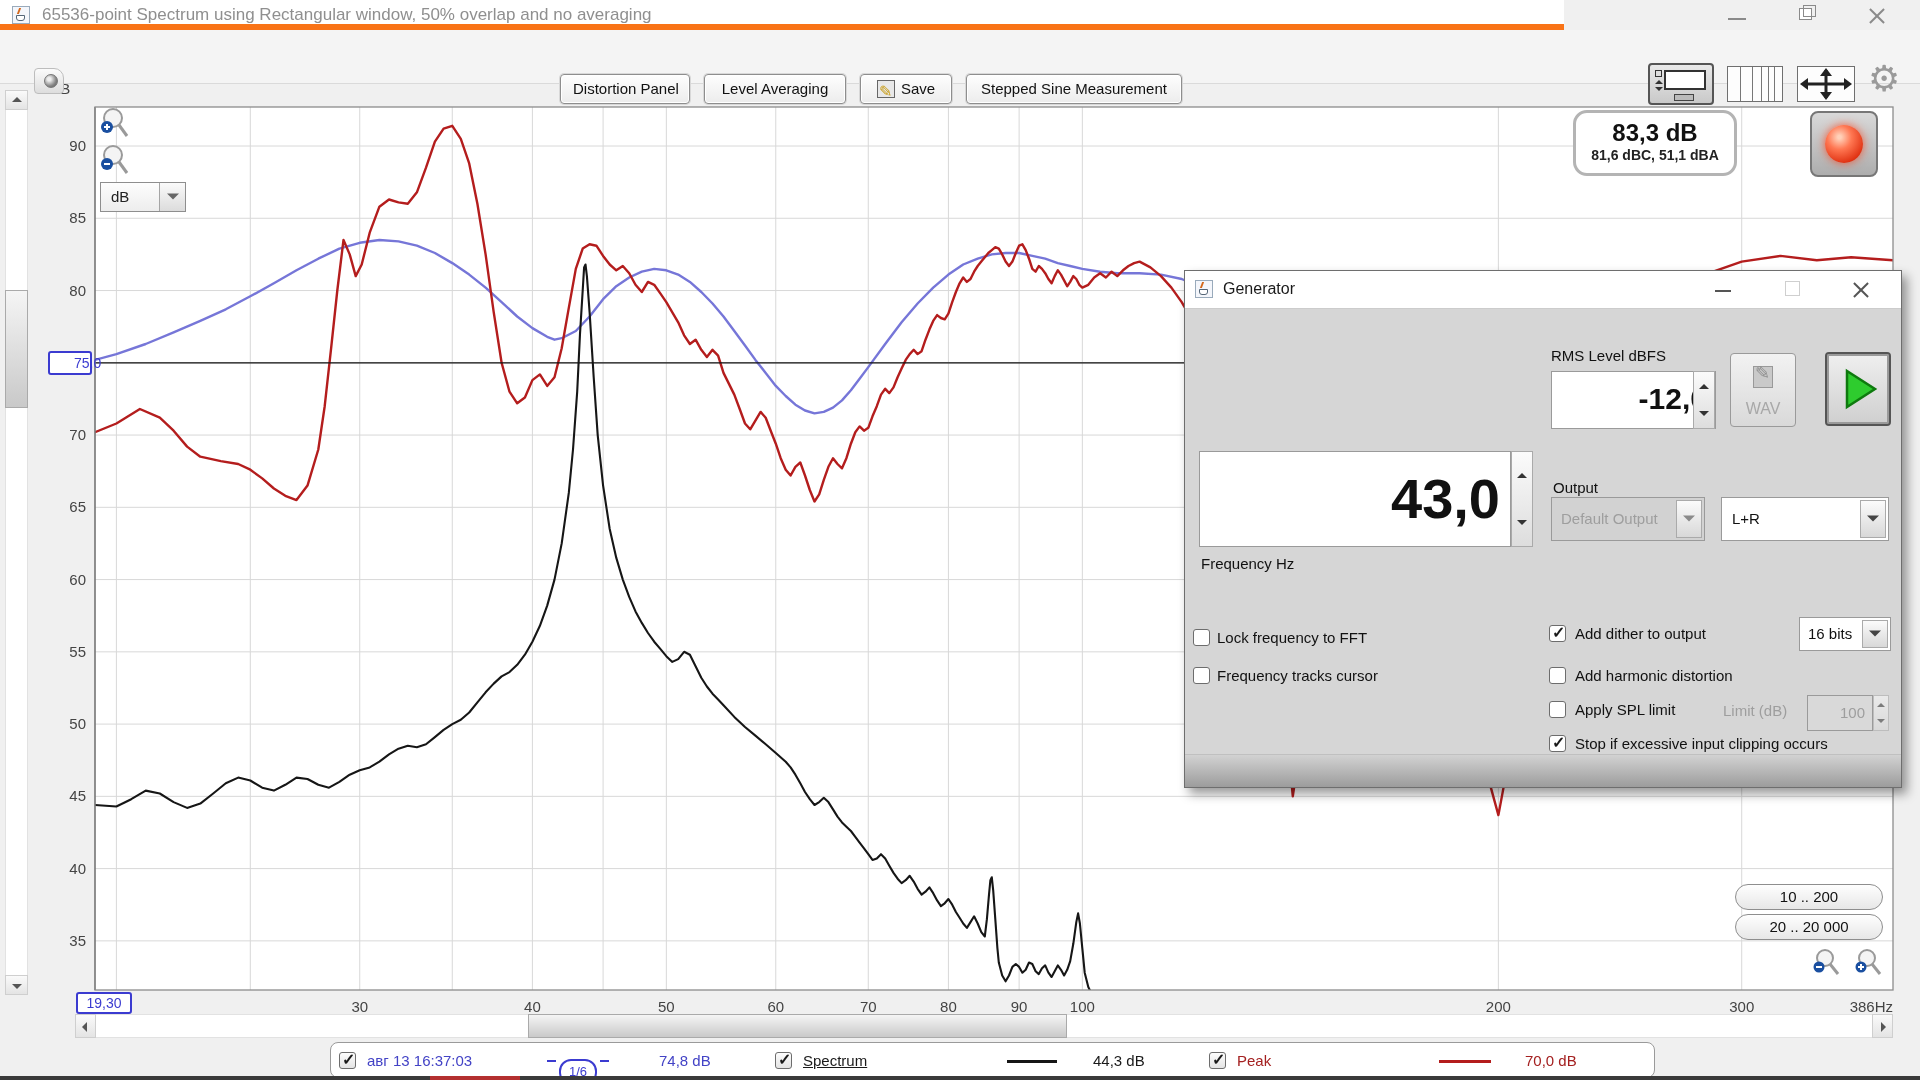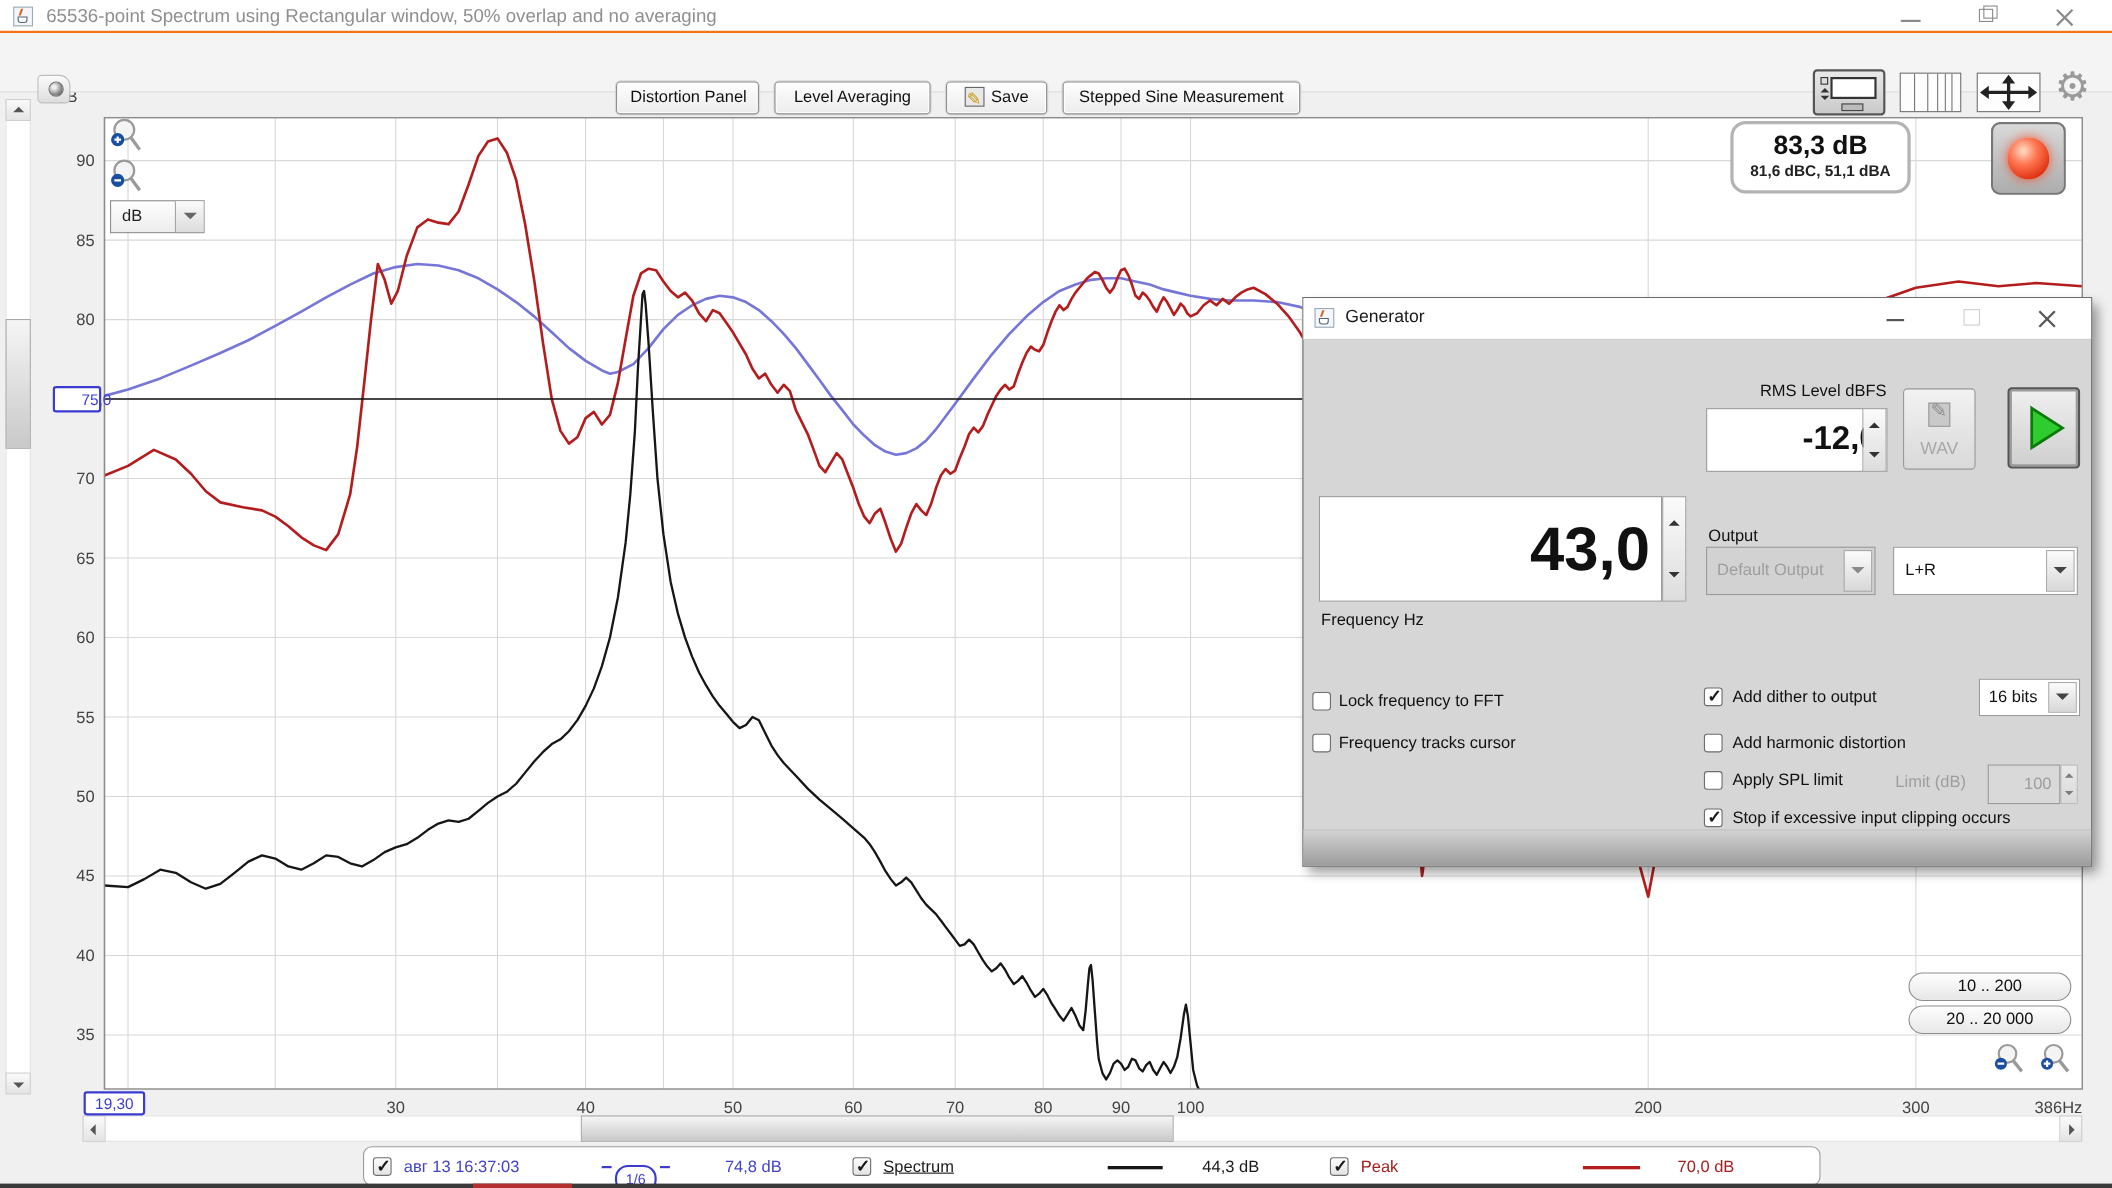--- a/index.html
+++ b/index.html
@@ -2,21 +2,21 @@
 <html><head>
 <meta charset="utf-8">
 <style>
   * { margin:0; padding:0; box-sizing:border-box; }
   html,body { width:1920px; height:1080px; overflow:hidden; background:#f0f0f0;
               font-family:"Liberation Sans", sans-serif; }
   .abs { position:absolute; }
   #stage { position:relative; width:1920px; height:1080px; background:#f0f0f0; }
 
   
-  #titlebar { left:0; top:0; width:1920px; height:30px; background:#ffffff; border-bottom:2px solid #f97316; z-index:30; }
+  #titlebar { left:0; top:0; width:1564px; height:30px; background:#ffffff; border-bottom:6px solid #f97316; z-index:30; }
   #title-text { left:42px; top:5px; font-size:17px; color:#8f8f8f; white-space:nowrap; }
   .mingl { left:1728px; top:18px; width:18px; height:2px; background:#8a8a8a; }
   .restore-a { left:1799px; top:8px; width:13px; height:12px; border:1.5px solid #8a8a8a; background:#fff; }
   .restore-b { left:1803px; top:5px; width:13px; height:12px; border:1.5px solid #8a8a8a; }
   .closex { left:1869px; top:7px; width:16px; height:16px; }
   .closex:before,.closex:after { content:""; position:absolute; left:7px; top:-1px; width:2px; height:20px; background:#8a8a8a; }
   .closex:before { transform:rotate(45deg);} .closex:after{ transform:rotate(-45deg);}
 
   
   #toolbar { left:0; top:30px; width:1920px; height:54px; background:#f4f4f4; border-bottom:1px solid #dadada; z-index:25; }
@@ -321,21 +321,21 @@
         <span class="steam"></span>
         <span class="body"></span>
       </div>
       <span class="t">Generator</span>
       <div class="gen-min abs"></div>
       <div class="gen-max abs"></div>
       <div class="gen-close abs"></div>
     </div>
 
 
-    <div class="glabel" style="left:366px;top:76px;width:164px;text-align:right;">RMS Level dBFS</div>
+    <div class="glabel" style="left:366px;top:76px;width:164px;text-align:left;">RMS Level dBFS</div>
     <div class="spinbox" style="left:366px;top:100px;width:165px;height:58px;">
       <span class="abs" style="right:8px;top:10px;font-size:30px;font-weight:bold;color:#111;">-12,0</span>
     </div>
     <div class="spin-arrows" style="left:508px;top:100px;height:58px;">
         <span class="up"></span>
         <span class="dn"></span>
       </div>
     <div class="gbtn" style="left:545px;top:82px;width:66px;height:74px;">
       <div class="abs" style="left:22px;top:12px;width:20px;height:22px;background:#c9c9c9;border:1px solid #999;"></div>
       <div class="abs" style="left:24px;top:8px;font-size:18px;color:#8f8f8f;">✎</div>

